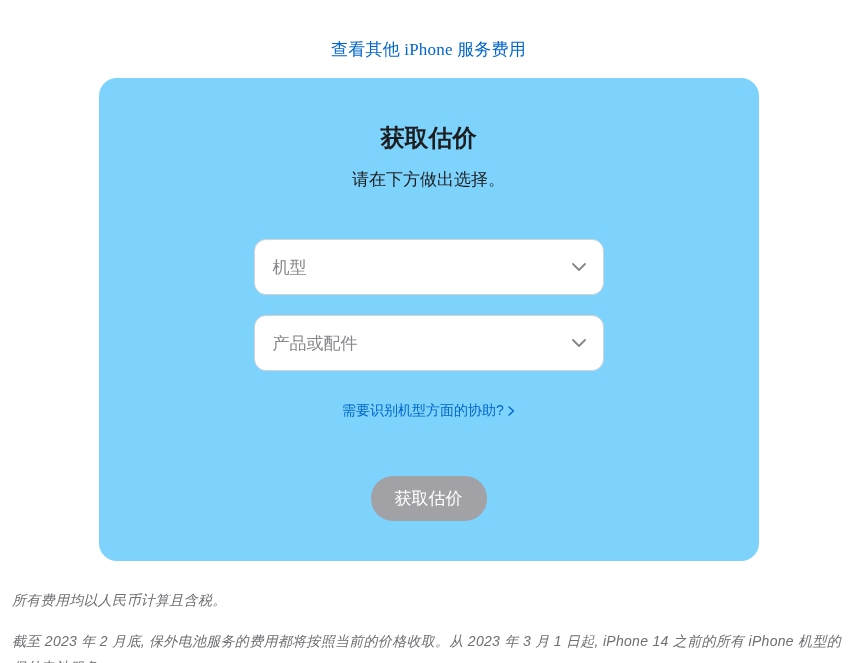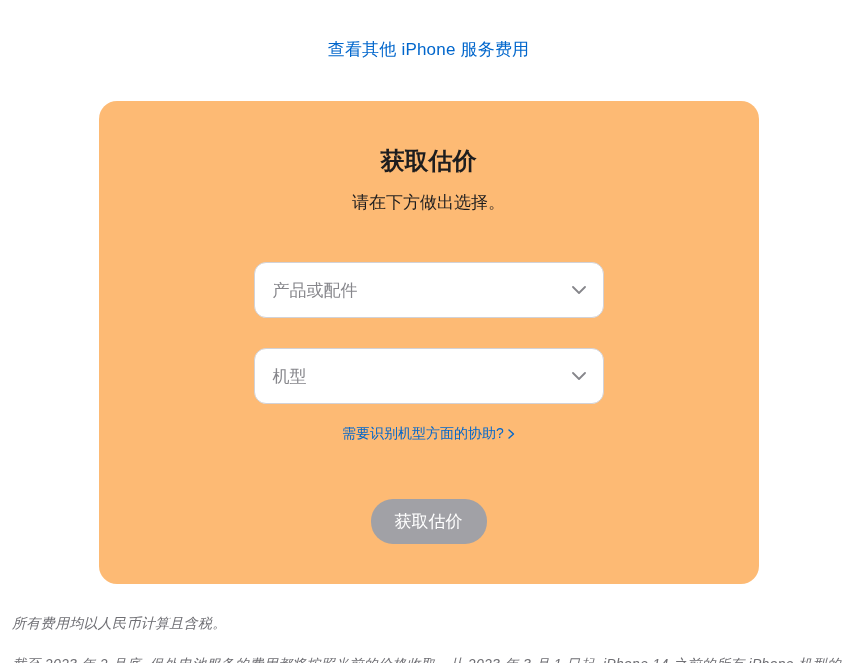--- a/index.html
+++ b/index.html
@@ -10,32 +10,33 @@
       height: 663px;
       overflow: hidden;
       color: #1d1d1f;
     }
     .page {
       width: 100%;
       padding-top: 38px;
     }
     .top-link {
       text-align: center;
-      margin-bottom: 40px;
+      margin-bottom: 17px;
+      font-family: Liberation Serif, serif;
     }
     .top-link a {
       color: #0066cc;
       text-decoration: none;
       font-size: 17px;
       letter-spacing: 0.2px;
     }
     .card {
       width: 660px;
       margin: 0 auto;
-      background: #fdba74;
+      background: #7dd3fc;
       border-radius: 18px;
       padding: 44px 40px 40px 40px;
       text-align: center;
     }
     .card-title {
       font-size: 24px;
       font-weight: 600;
       color: #1d1d1f;
       margin-bottom: 14px;
     }
@@ -127,34 +128,34 @@
 <div class="page">
 
   <div class="top-link">
     <a href="#">查看其他 iPhone 服务费用</a>
   </div>
 
   <div class="card">
     <h2 class="card-title">获取估价</h2>
     <p class="card-subtitle">请在下方做出选择。</p>
 
-    <div class="select-wrap">
+    <div class="select-wrap second">
       <div class="select-box">
-        <span>产品或配件</span>
+        <span>机型</span>
       </div>
       <span class="chevron">
         <svg viewBox="0 0 14 8" fill="none">
             <path d="M1 1 L7 7 L13 1" stroke="#86868b" stroke-width="1.8" stroke-linecap="round" stroke-linejoin="round"></path>
           </svg>
       </span>
     </div>
 
-    <div class="select-wrap second">
+    <div class="select-wrap">
       <div class="select-box">
-        <span>机型</span>
+        <span>产品或配件</span>
       </div>
       <span class="chevron">
         <svg viewBox="0 0 14 8" fill="none">
             <path d="M1 1 L7 7 L13 1" stroke="#86868b" stroke-width="1.8" stroke-linecap="round" stroke-linejoin="round"></path>
           </svg>
       </span>
     </div>
 
     <a href="#" class="help-link">
       <span>需要识别机型方面的协助?</span>

